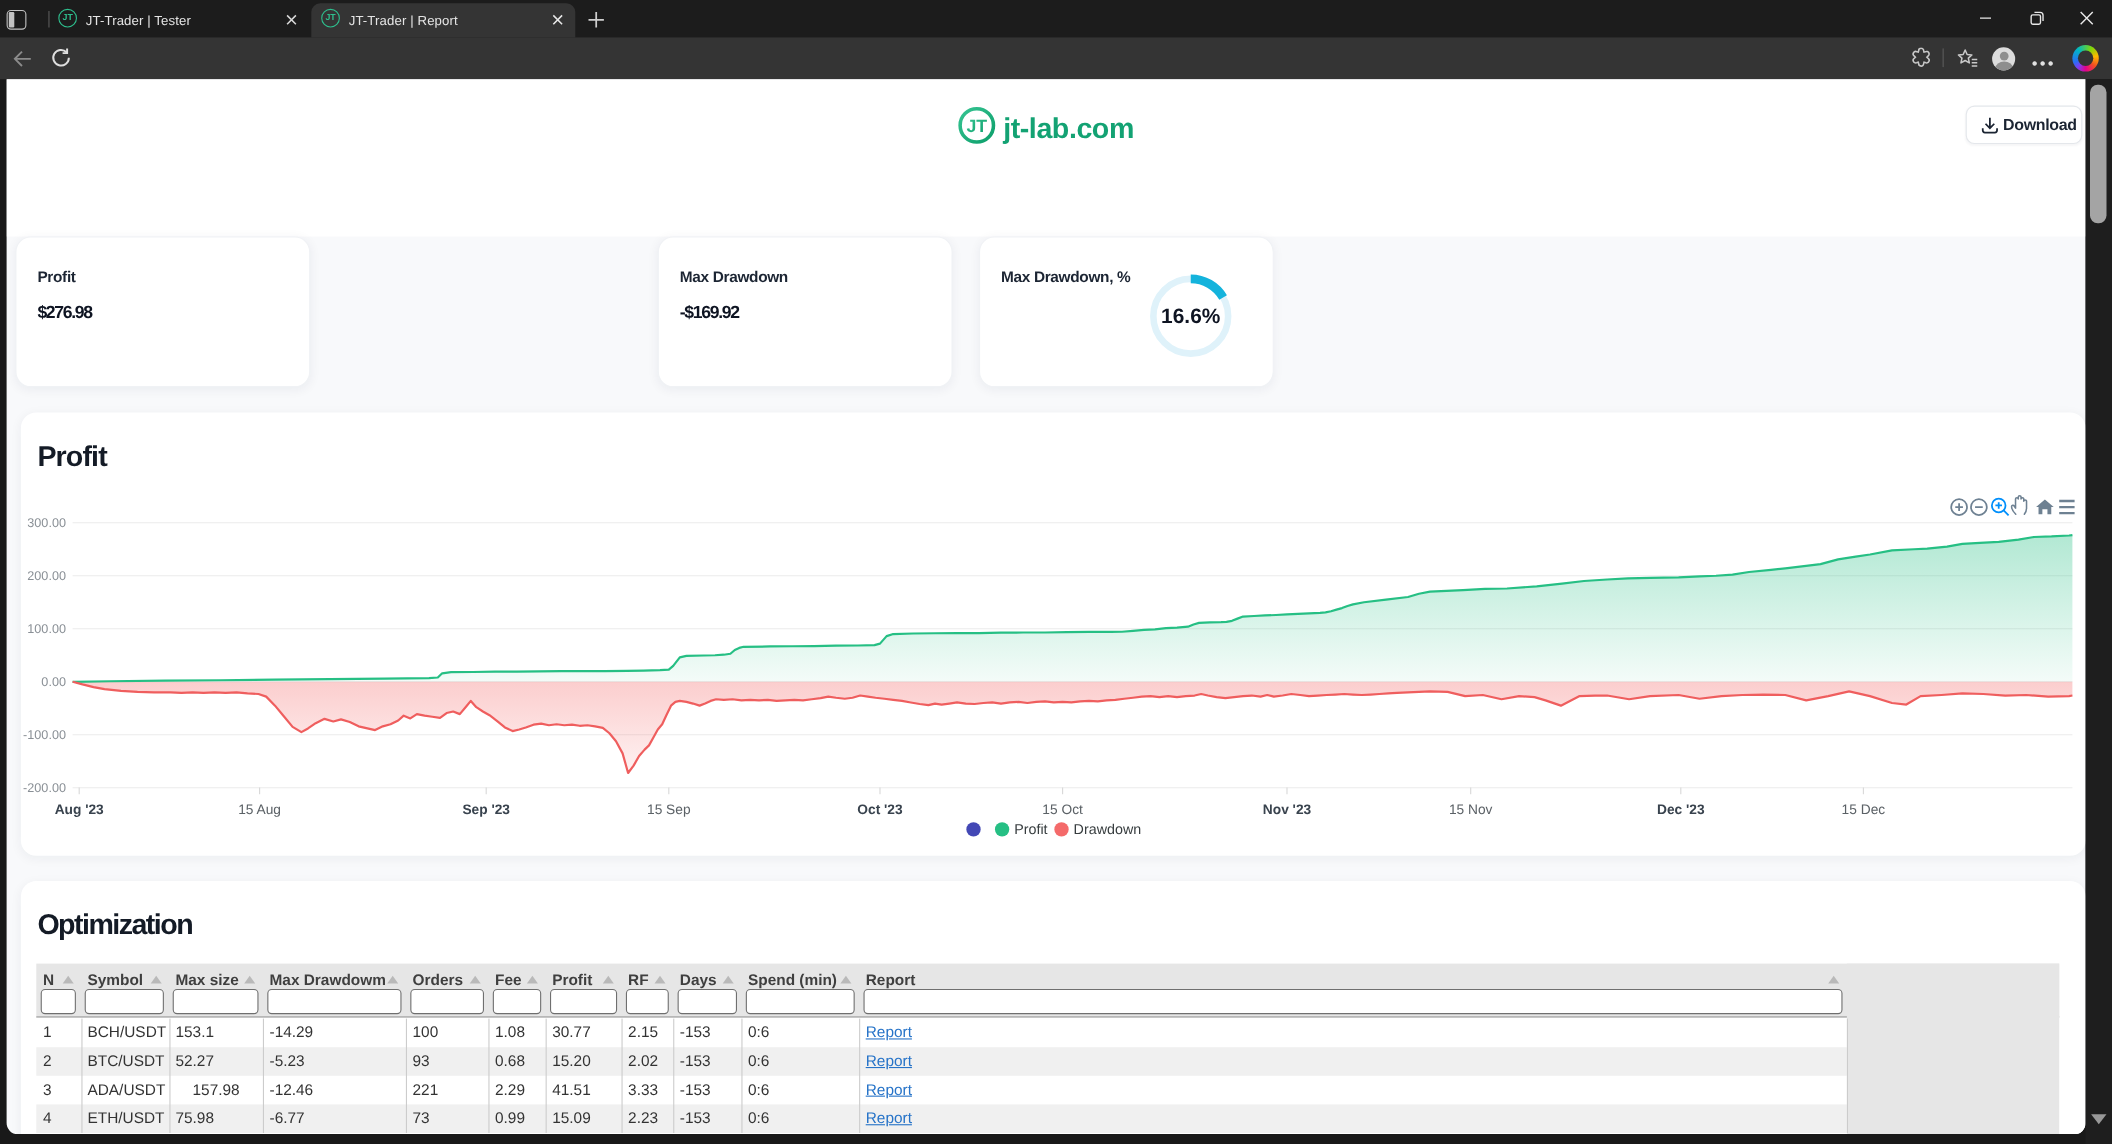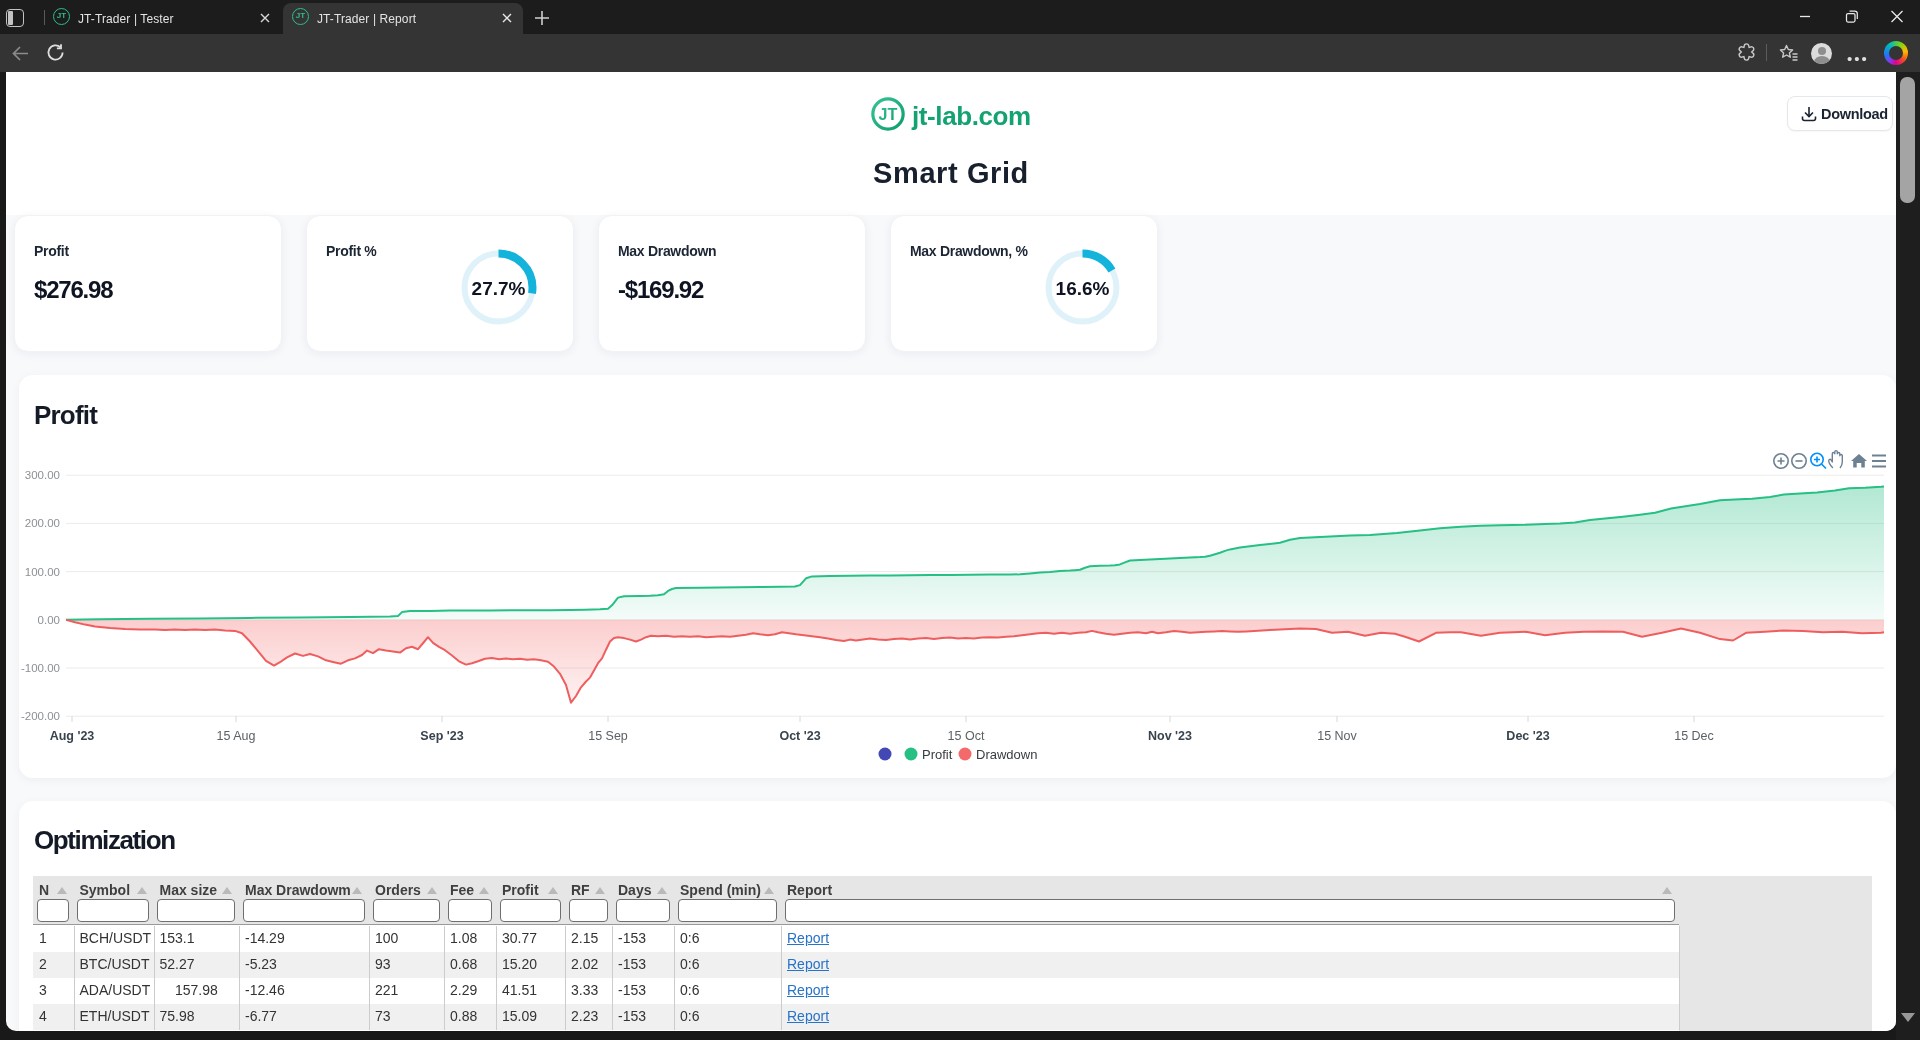--- a/index.html
+++ b/index.html
@@ -33,21 +33,21 @@
 
 #hdr { position:absolute; left:0; top:0; width:1890px; height:143px; background:#fff; }
 #logo { position:absolute; left:864px; top:24px; }
 #logotxt { position:absolute; left:906px; top:29px; font-size:26px; font-weight:bold; color:#13a273; letter-spacing:-0.4px; }
 #dlbtn { position:absolute; left:1781px; top:24px; width:106px; height:35px; background:#fff; border:1px solid #e4e7eb; border-radius:8px; box-shadow:0 1px 2px rgba(16,24,40,.04); }
 #dlbtn span { position:absolute; left:33px; top:9px; font-size:14.5px; font-weight:bold; color:#1b2432; letter-spacing:-0.3px; }
 #h1 { position:absolute; left:0; top:85px; width:1890px; text-align:center; font-size:29px; font-weight:bold; color:#18202e; letter-spacing:0.6px; }
 
 .card { position:absolute; top:143px; width:268px; height:137px; background:#fff; border:1px solid #f0f2f5; border-radius:14px; box-shadow:0 2px 10px rgba(25,39,60,.06); }
 .card .lbl { position:absolute; left:19px; top:27px; font-size:14px; font-weight:bold; color:#1c2533; letter-spacing:-0.3px; }
-.card .val { position:absolute; left:19px; top:60px; font-size:24px; font-weight:bold; color:#0e1422; letter-spacing:-1.2px; }
+.card .val { position:absolute; left:19px; top:60px; font-size:16px; font-weight:bold; color:#0e1422; letter-spacing:-1.2px; }
 .donut { position:absolute; left:152px; top:32px; }
 .donut .pct { position:absolute; left:0; top:30px; width:79px; text-align:center; font-size:19px; font-weight:bold; color:#0e1422; }
 
 #chartcard { position:absolute; left:13px; top:303px; width:1877px; height:403px; background:#fff; border-radius:14px; box-shadow:0 2px 10px rgba(25,39,60,.05); }
 #chartcard h2, #optcard h2 { position:absolute; left:15px; top:25px; font-size:26px; font-weight:bold; color:#141b26; letter-spacing:-0.8px; }
 #optcard h2 { top:24px; letter-spacing:-1.4px; }
 #optcard { position:absolute; left:13px; top:729px; width:1877px; height:260px; background:#fff; border-radius:14px 14px 0 0; box-shadow:0 2px 10px rgba(25,39,60,.05); }
 
 #tbl { position:absolute; left:14px; top:75px; width:1839px; font-size:14px; color:#333; }
 #thead { position:absolute; left:0; top:0; width:1839px; height:49px; background:#e6e6e6; border-bottom:1px solid #999; }
@@ -133,32 +133,24 @@
       <text x="19" y="25.5" font-size="17" font-weight="bold" fill="url(#lg)" text-anchor="middle" font-family="Liberation Sans,sans-serif">JT</text>
     </svg>
     <div id="logotxt">jt-lab.com</div>
     <div id="dlbtn">
       <svg style="position:absolute;left:12px;top:8px" width="18" height="18" viewBox="0 0 18 18">
           <path d="M9 2 V11 M5 7.5 L9 11.5 L13 7.5" fill="none" stroke="#1b2432" stroke-width="1.6"></path>
           <path d="M2.5 11.5 V13.5 a2 2 0 0 0 2 2 h9 a2 2 0 0 0 2-2 V11.5" fill="none" stroke="#1b2432" stroke-width="1.6"></path>
         </svg>
       <span>Download</span>
     </div>
-    <div id="h1">Smart Grid</div>
   </div>
   <div class="card" style="left:8px">
     <div class="lbl">Profit</div>
       <div class="val">$276.98</div>
-  </div>
-  <div class="card" style="left:300px">
-    <div class="lbl">Profit %</div>
-    <div class="donut"><svg width="79" height="79" viewBox="0 0 79 79">
-      <circle cx="39.5" cy="39.5" r="34" fill="none" stroke="#dff2fa" stroke-width="6"></circle>
-      <circle cx="39.5" cy="39.5" r="34" fill="none" stroke="#14b3dc" stroke-width="8" stroke-dasharray="59.2 154.5" transform="rotate(-90 39.5 39.5)"></circle>
-    </svg><div class="pct">27.7%</div></div>
   </div>
   <div class="card" style="left:592px">
     <div class="lbl">Max Drawdown</div>
       <div class="val">-$169.92</div>
   </div>
   <div class="card" style="left:884px">
     <div class="lbl">Max Drawdown, %</div>
     <div class="donut"><svg width="79" height="79" viewBox="0 0 79 79">
       <circle cx="39.5" cy="39.5" r="34" fill="none" stroke="#dff2fa" stroke-width="6"></circle>
       <circle cx="39.5" cy="39.5" r="34" fill="none" stroke="#14b3dc" stroke-width="8" stroke-dasharray="35.5 178.2" transform="rotate(-90 39.5 39.5)"></circle>
@@ -317,21 +309,21 @@
 <div class="cell" style="left:579px">-153</div>
 <div class="cell" style="left:641px">0:6</div>
 <div class="cell" style="left:748px"><a href="#">Report</a></div>
 </div>
 <div class="row alt" style="top:128px">
 <div class="cell" style="left:0px">4</div>
 <div class="cell" style="left:40.5px">ETH/USDT</div>
 <div class="cell" style="left:120.5px">75.98</div>
 <div class="cell" style="left:206px">-6.77</div>
 <div class="cell" style="left:336px">73</div>
-<div class="cell" style="left:411px">0.88</div>
+<div class="cell" style="left:411px">0.99</div>
 <div class="cell" style="left:463px">15.09</div>
 <div class="cell" style="left:532px">2.23</div>
 <div class="cell" style="left:579px">-153</div>
 <div class="cell" style="left:641px">0:6</div>
 <div class="cell" style="left:748px"><a href="#">Report</a></div>
 </div>
 <div class="vline" style="left:40.5px"></div>
 <div class="vline" style="left:120.5px"></div>
 <div class="vline" style="left:206px"></div>
 <div class="vline" style="left:336px"></div>

